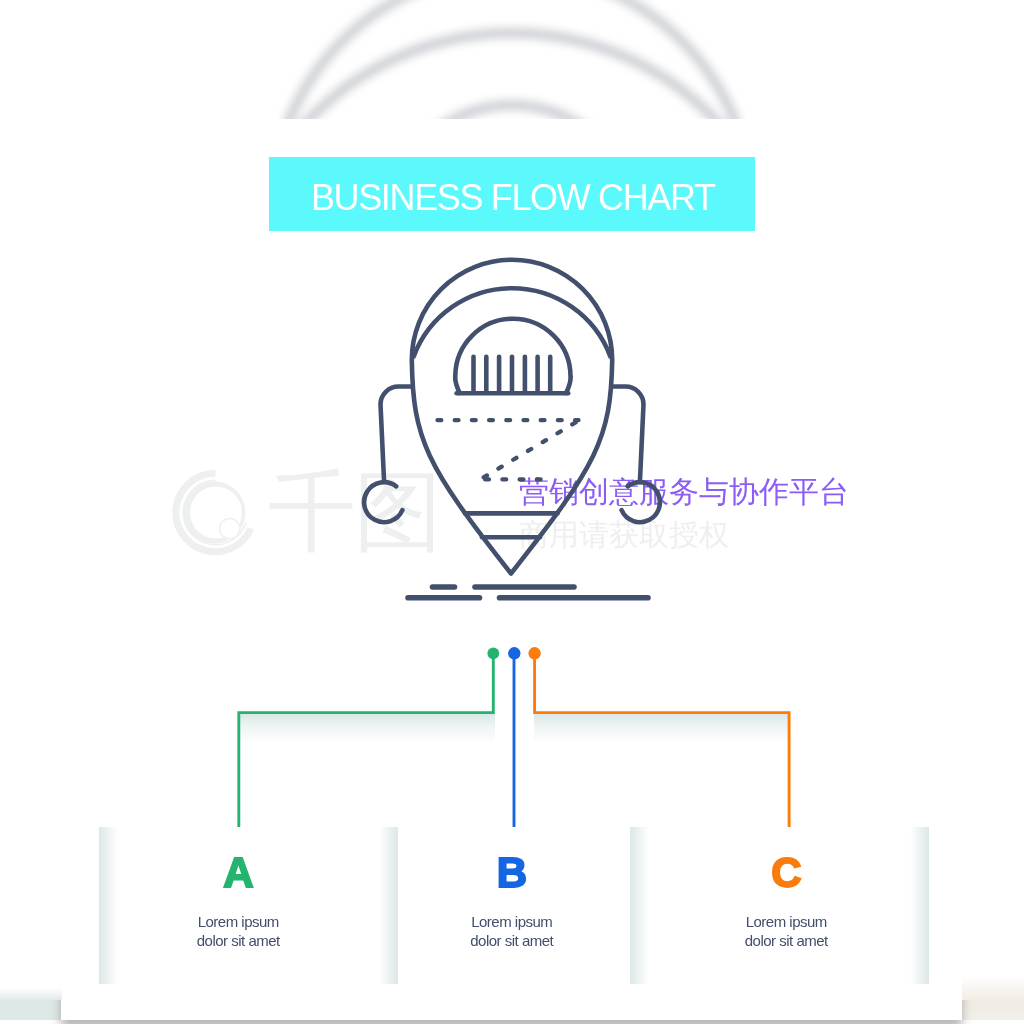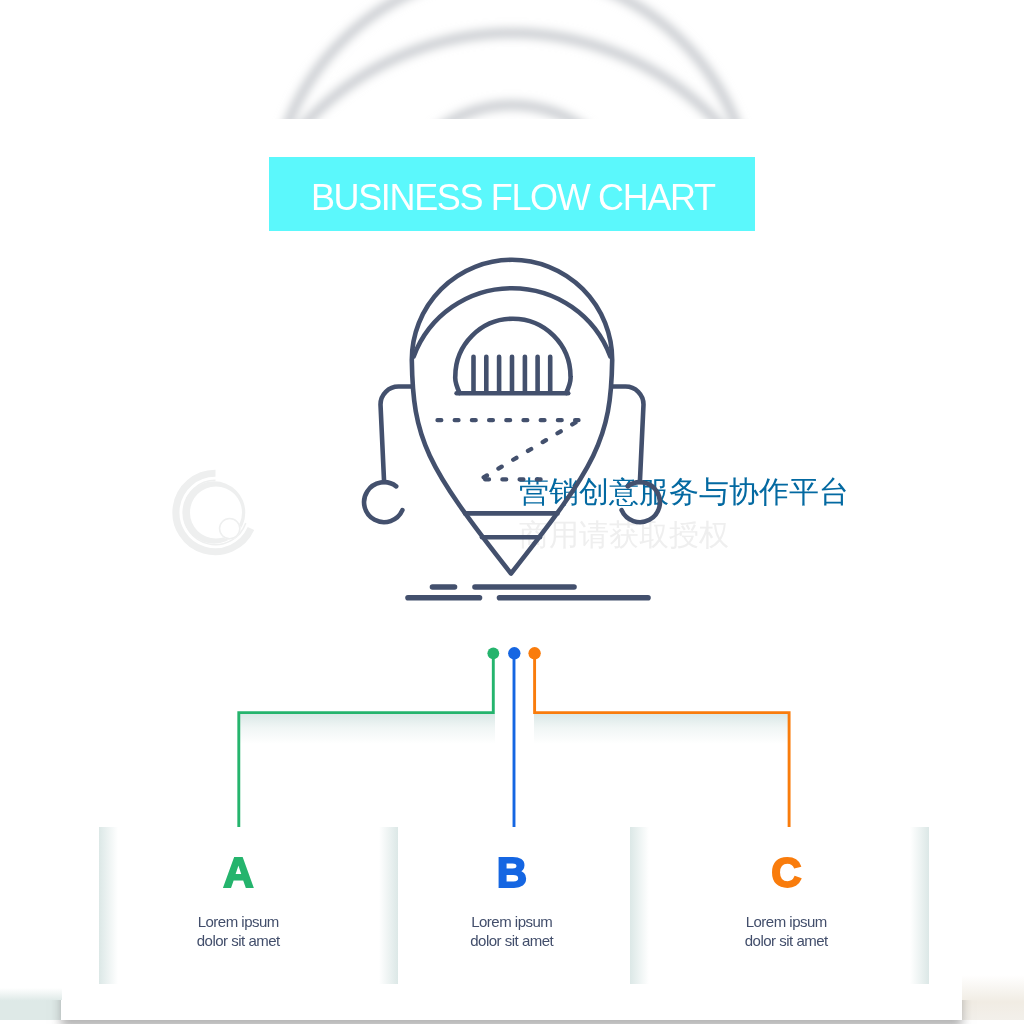--- a/index.html
+++ b/index.html
@@ -34,21 +34,21 @@
                font-size:42px;font-weight:700;line-height:42px;}
   .card-p{position:absolute;top:913.3px;width:200px;text-align:center;
           font-size:15px;letter-spacing:-0.5px;line-height:18.4px;font-weight:400;}
   .card-p div{white-space:nowrap;margin-left:-0.5px;}
 
   
   .wm-layer{position:absolute;left:0;top:0;width:1024px;height:1024px;pointer-events:none;}
   .wm-logo{position:absolute;left:172px;top:469px;width:87px;height:87px;}
   .wm-brand{position:absolute;left:268px;top:468px;font-size:88px;line-height:88px;
             color:#eeefef;letter-spacing:-2px;white-space:nowrap;}
-  .wm-l1{position:absolute;left:519px;top:477px;font-size:30px;line-height:30px;color:#0369a1;}
+  .wm-l1{position:absolute;left:519px;top:477px;font-size:30px;line-height:30px;color:#8b5cf6;}
   .wm-l2{position:absolute;left:519px;top:520px;font-size:30px;line-height:30px;color:#efefef;}
 
   .cshadow{position:absolute;
     background:linear-gradient(to bottom, rgba(216,231,229,.95), rgba(228,238,237,.55) 45%, rgba(255,255,255,0));}
 </style>
 </head>
 <body>
 
 <div id="stage">
 
@@ -82,20 +82,21 @@
     <svg class="wm-logo" viewBox="0 0 92 92">
       <g fill="none" stroke="#eeefef">
         <path stroke-width="7.5" d="M46 4.5 A41.5 41.5 0 1 0 83.5 63"></path>
         <path stroke-width="1.6" d="M46 12 A34 34 0 1 0 78 57"></path>
       </g>
       <path fill="#eeefef" d="M44.5 13 A33 33 0 1 0 77.5 46 A33 33 0 0 0 44.5 13 Z
                                M46.5 18.5 A27.5 27.5 0 1 1 46.5 73.5 A27.5 27.5 0 0 1 46.5 18.5 Z"></path>
       <circle cx="61" cy="63" r="11.5" fill="#ffffff"></circle>
       <circle cx="61" cy="63" r="10.7" fill="none" stroke="#eeefef" stroke-width="1.6"></circle>
     </svg>
+    <div class="wm-brand">千图</div>
 
     <div class="wm-l1">营销创意服务与协作平台</div>
     <div class="wm-l2">商用请获取授权</div>
   </div>
 
   <svg class="layer" viewBox="0 0 1024 1024">
     <g id="iconG" fill="none" stroke-width="4.6" stroke-linecap="round" stroke-linejoin="round" stroke="#43506D">
 
       <path d="M412 386.5 H398.5 a18 18 0 0 0 -18 18 L384.1 482"></path>
       <path d="M396.2 486.3 A20 20 0 1 0 402.4 510.2"></path>

